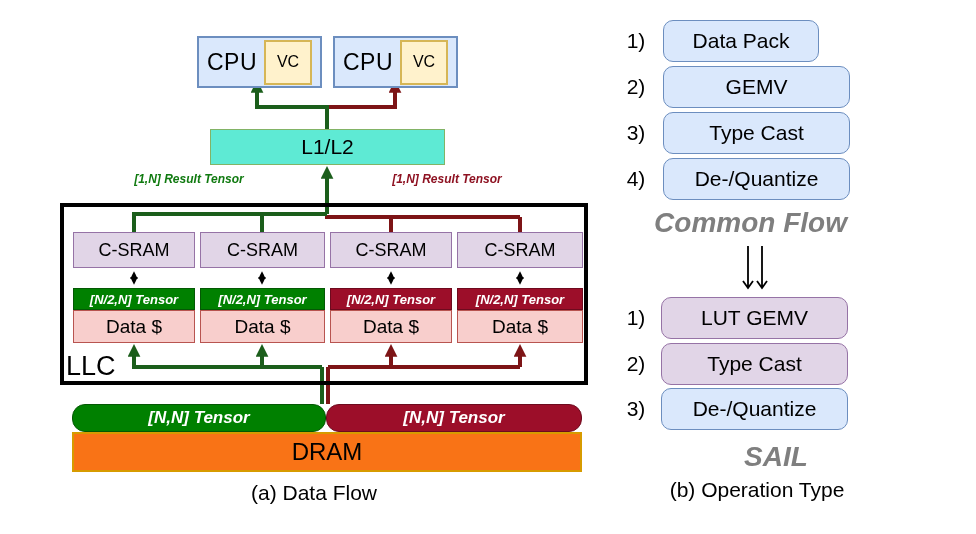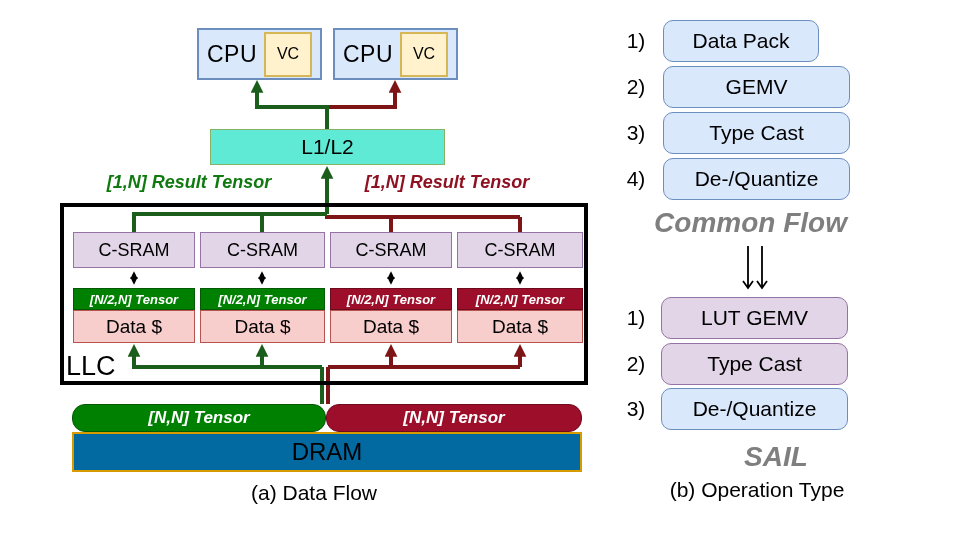--- a/index.html
+++ b/index.html
@@ -4,36 +4,36 @@
 <style>
   html,body{margin:0;padding:0;background:#fff;}
   .canvas{
     position:relative;width:976px;height:534px;background:#ffffff;
     font-family:"Liberation Sans", sans-serif;color:#000;overflow:hidden;
   }
   .abs{position:absolute;box-sizing:border-box;}
   svg.wires{position:absolute;left:0;top:0;width:976px;height:534px;pointer-events:none;}
 
   
-  .cpu-box{background:#dae8fc;border:2px solid #6c8ebf;display:flex;align-items:center;justify-content:center;gap:7px;}
+  .cpu-box{background:#dae8fc;border:2px solid #6c8ebf;display:flex;align-items:center;justify-content:center;gap:7px;margin-top:8px;}
   .cpu-label{font-size:23px;letter-spacing:0.5px;}
   .vc-box{width:44px;height:41px;background:#fff2cc;border:2px solid #d6b656;display:flex;align-items:center;justify-content:center;font-size:16px;}
   .l1l2-box{background:#5eead4;border:1.5px solid #82b366;display:flex;align-items:center;justify-content:center;font-size:21px;}
-  .result-label{font-size:18px;font-style:italic;font-weight:bold;text-align:center;white-space:nowrap;}
+  .result-label{font-size:12px;font-style:italic;font-weight:bold;text-align:center;white-space:nowrap;}
   .result-green{color:#107a10;}
   .result-red{color:#8e1222;}
   .llc-box{border:4px solid #000;background:transparent;}
   .llc-label{font-size:27px;}
   .csram-box{background:#e1d5e7;border:1.5px solid #9673a6;display:flex;align-items:center;justify-content:center;font-size:18px;}
   .tensor-strip{display:flex;align-items:center;justify-content:center;color:#fff;font-size:13px;font-style:italic;font-weight:bold;white-space:nowrap;}
   .strip-green{background:#008000;border:1px solid #045804;}
   .strip-red{background:#9c0e29;border:1px solid #6e0a1e;}
   .data-cache{background:#f8cecc;border:1.5px solid #b85450;display:flex;align-items:center;justify-content:center;font-size:19px;}
   .dram-strip{display:flex;align-items:center;justify-content:center;color:#fff;font-size:17px;font-style:italic;font-weight:bold;border-radius:13px;}
-  .dram-box{background:#0369a1;border:2px solid #d79b00;display:flex;align-items:center;justify-content:center;font-size:24px;}
+  .dram-box{background:#f97316;border:2px solid #d79b00;display:flex;align-items:center;justify-content:center;font-size:24px;}
   .caption{font-size:21px;text-align:center;}
 
   
   .flow-box{border-radius:10px;display:flex;align-items:center;justify-content:center;font-size:21px;}
   .flow-blue{background:#dae8fc;border:1.5px solid #6c8ebf;}
   .flow-purple{background:#e1d5e7;border:1.5px solid #9673a6;}
   .step-num{font-size:21px;text-align:center;}
   .flow-title{font-size:28px;font-style:italic;font-weight:bold;color:#7f7f7f;text-align:center;}
 </style>
 </head>

